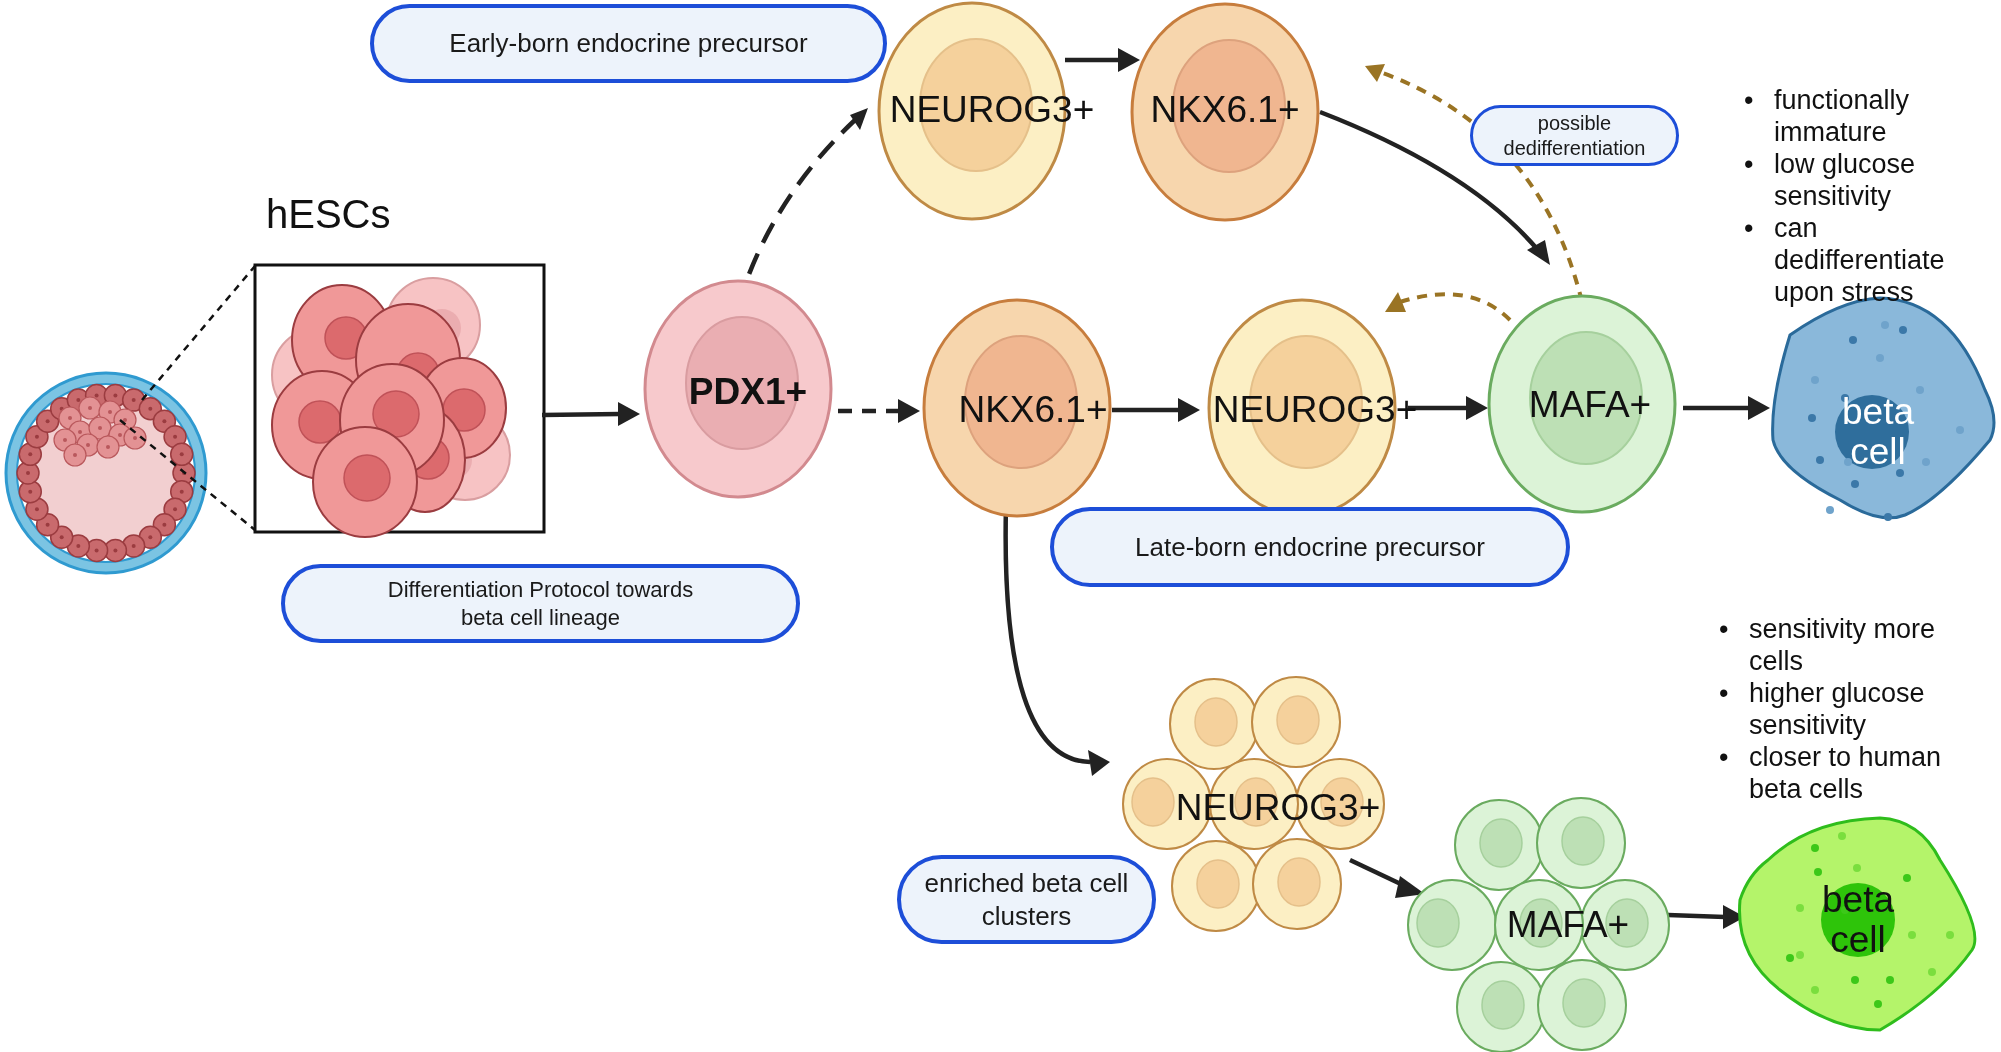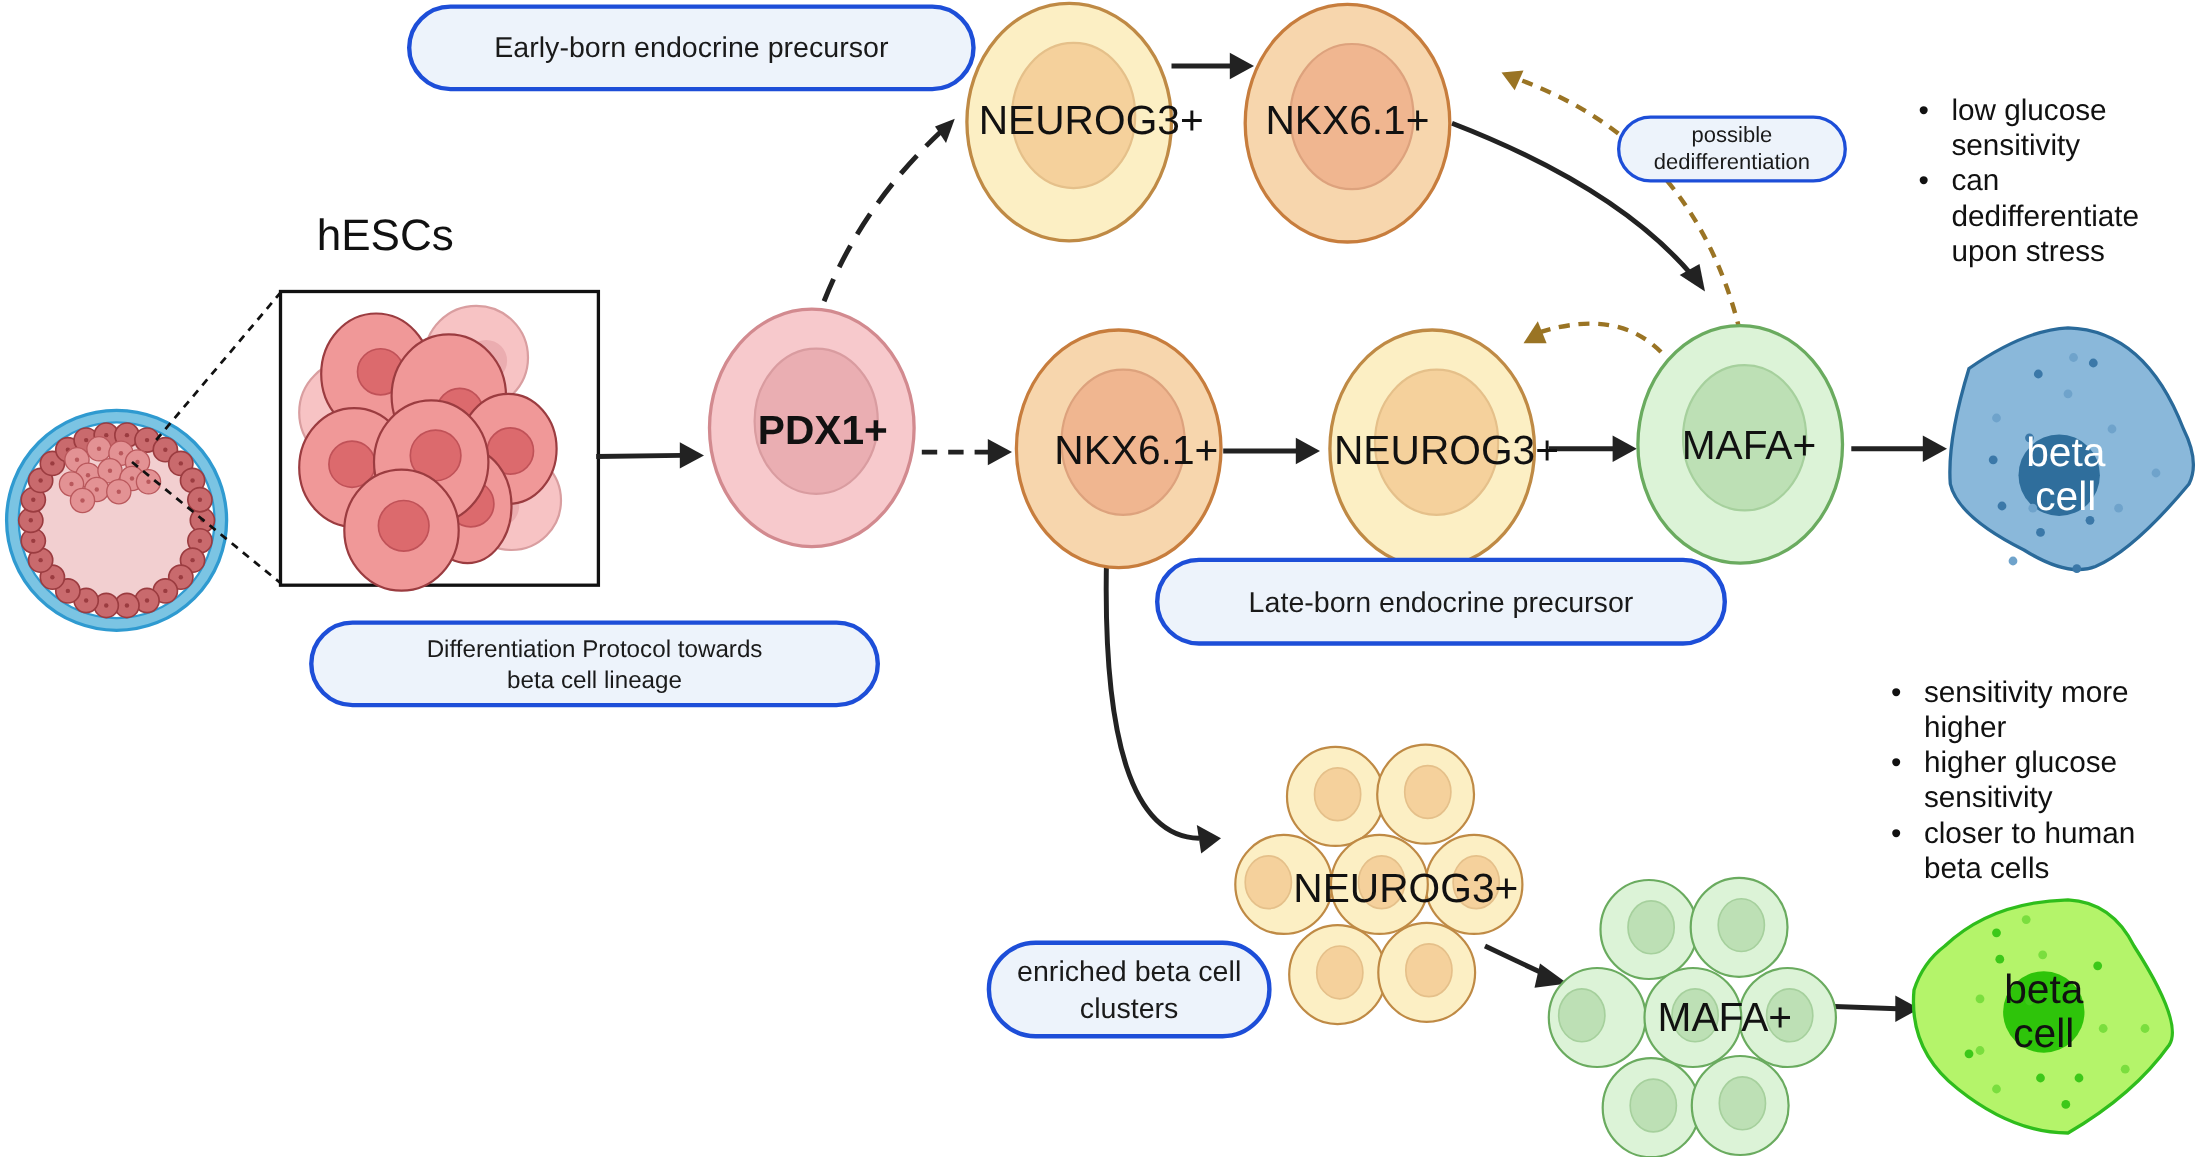--- a/index.html
+++ b/index.html
@@ -356,21 +356,21 @@
         <circle cx="1890" cy="980" r="4" fill="#3cc819"></circle>
         <circle cx="1815" cy="990" r="4" fill="#7ade3e"></circle>
         <circle cx="1878" cy="1004" r="4" fill="#3cc819"></circle>
         <circle cx="1950" cy="935" r="4" fill="#7ade3e"></circle>
         <circle cx="1855" cy="980" r="4" fill="#3cc819"></circle>
         <circle cx="1932" cy="972" r="4" fill="#7ade3e"></circle>
       </g>
   </g>
 </svg>
 
-<div class="title" style="left:288px; top:192px;">hESCs</div>
+<div class="title" style="left:266px; top:192px;">hESCs</div>
 
 <div class="pill" style="left:370px; top:4px; width:517px; height:79px; font-size:26px;">
   <span>Early-born endocrine precursor</span>
 </div>
 
 <div class="pill" style="left:1470px; top:105px; width:209px; height:61px; font-size:20px; border-width:3px;justify-content:center;">
   <div>
     <span>possible</span>
     <span>dedifferentiation</span>
   </div>
@@ -406,21 +406,22 @@
 <div class="beta-label" style="left:1878px; top:432px; color:#ffffff;">
   <div>beta</div>
   <div>cell</div>
 </div>
 <div class="beta-label" style="left:1858px; top:920px; color:#111;">
   <div>beta</div>
   <div>cell</div>
 </div>
 
 <ul class="bullets" style="left:1740px; top:84px;">
+  <li><span>functionally</span><br><span>immature</span></li>
   <li><span>low glucose</span><br><span>sensitivity</span></li>
   <li><span>can</span><br><span>dedifferentiate</span><br><span>upon stress</span></li>
 </ul>
 
 <ul class="bullets" style="left:1715px; top:613px;">
-  <li><span>sensitivity more</span><br><span>higher</span></li>
+  <li><span>sensitivity more</span><br><span>cells</span></li>
   <li><span>higher glucose</span><br><span>sensitivity</span></li>
   <li><span>closer to human</span><br><span>beta cells</span></li>
 </ul>
 
 </body></html>

